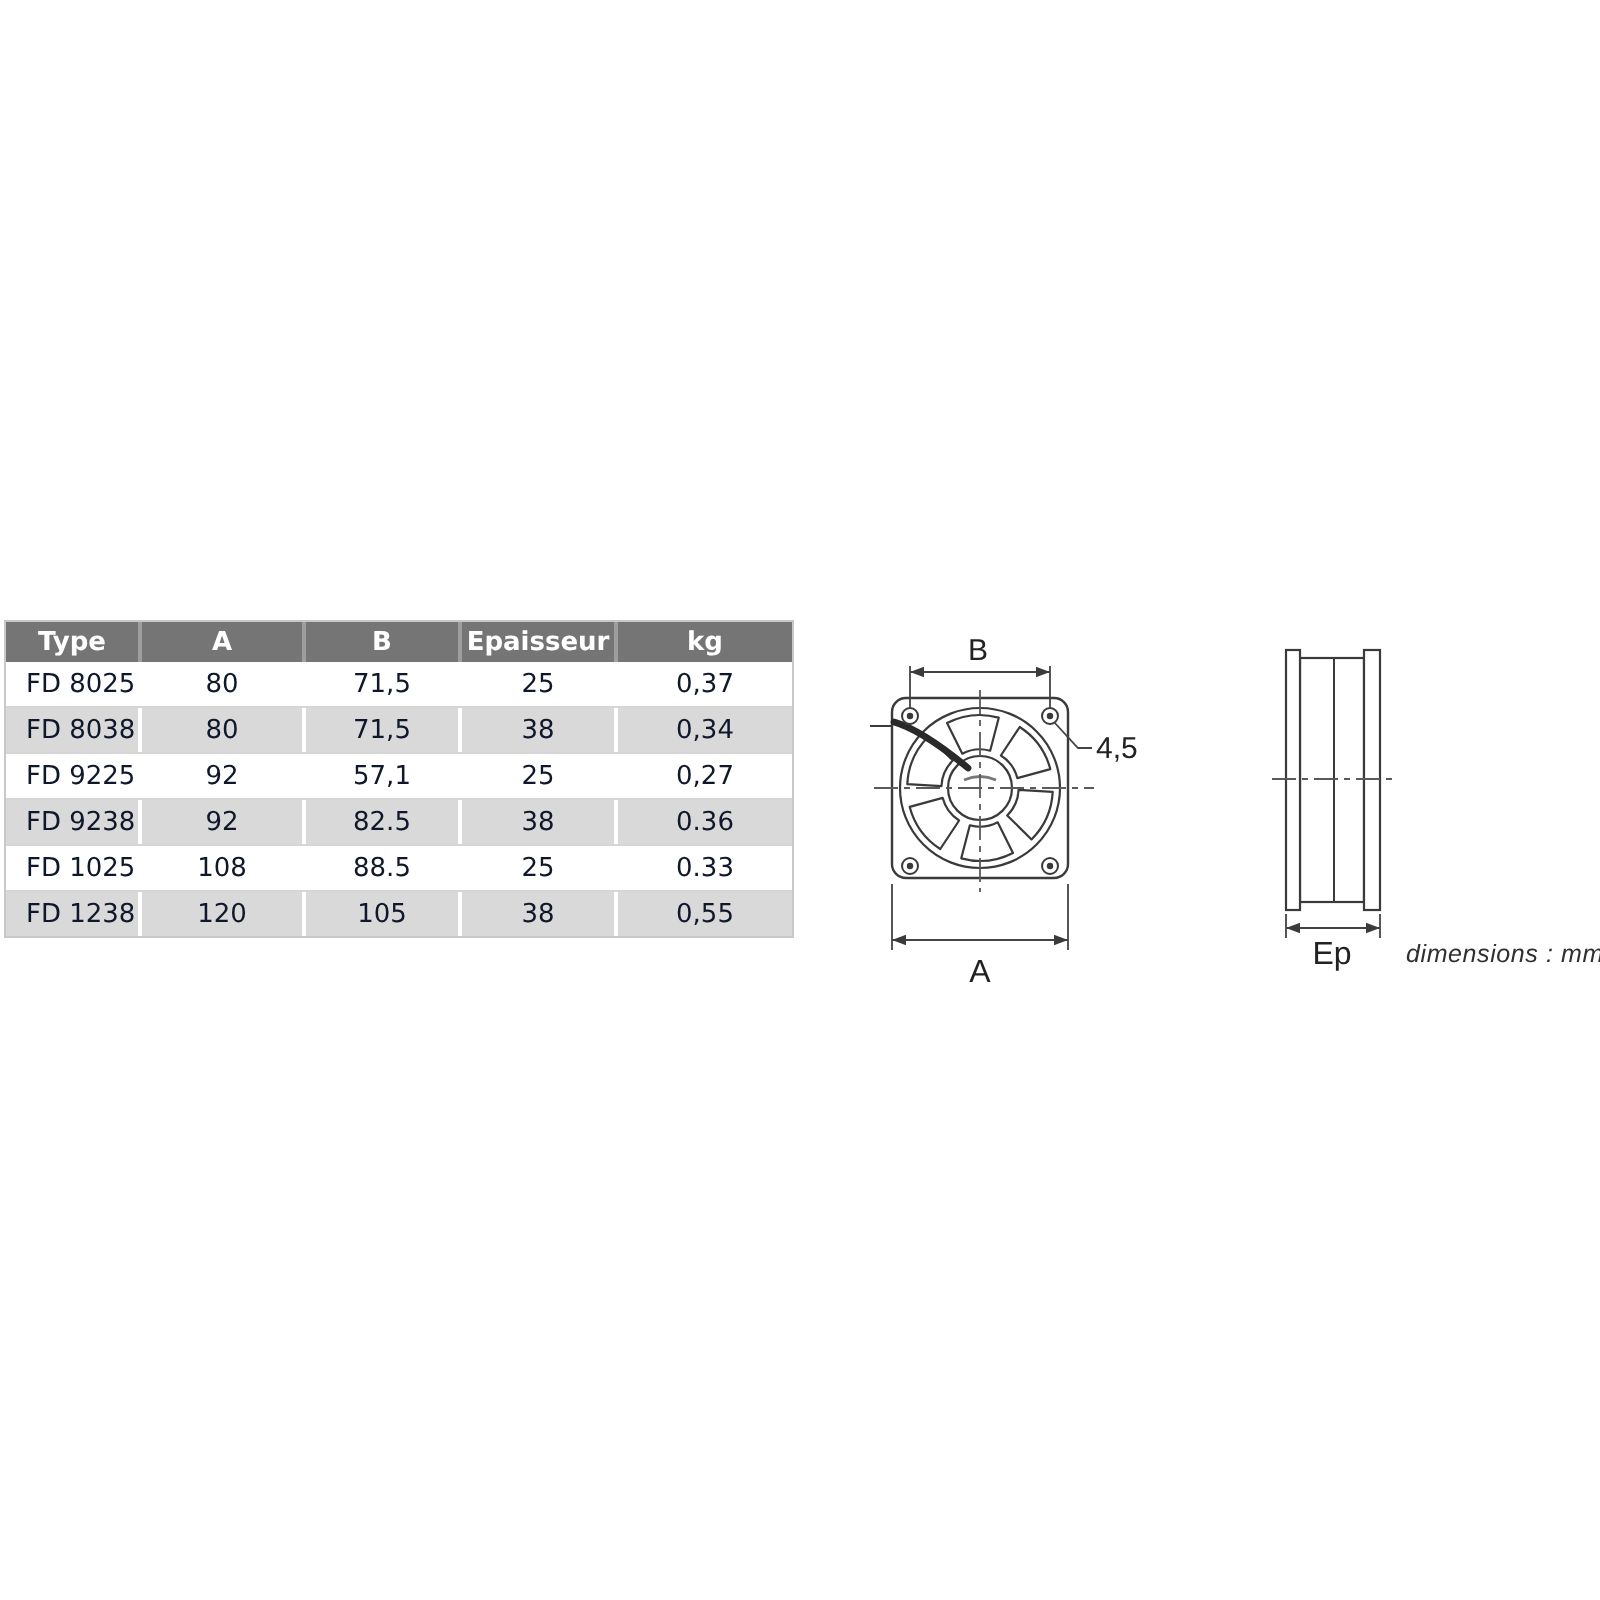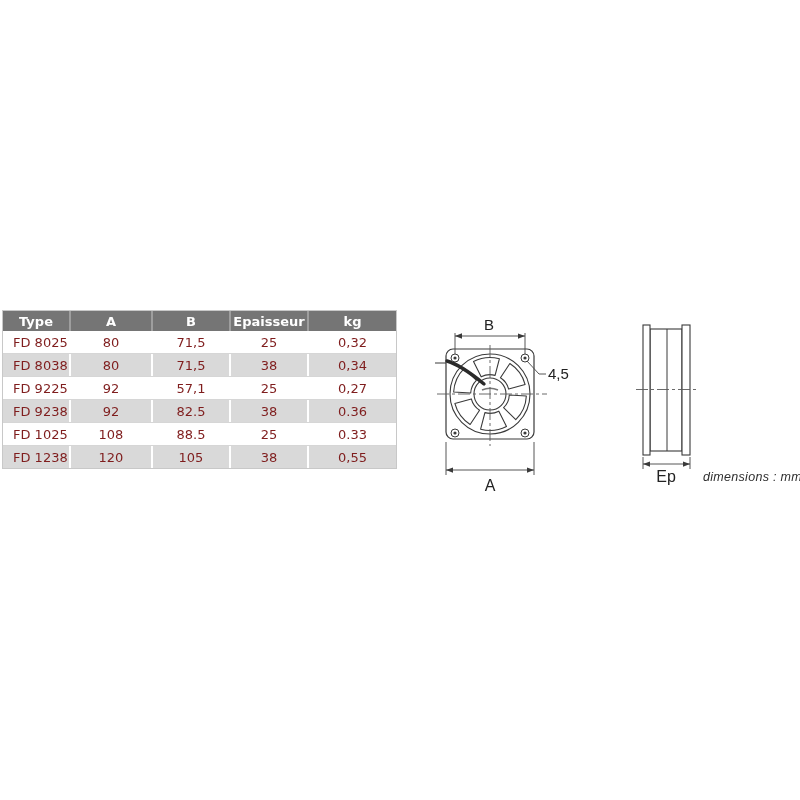--- a/index.html
+++ b/index.html
@@ -17,21 +17,21 @@
   .t-head .cell{
     color:#ffffff;font-weight:bold;font-size:13px;
     display:flex;align-items:center;justify-content:center;
     box-sizing:border-box;border-left:2px solid #9e9e9e;
   }
   .t-head .cell:first-child{border-left:none;}
   .t-row{display:flex;height:22px;border-bottom:1px solid #d6d6d6;background:#ffffff;}
   .t-row:last-child{border-bottom:none;}
   .t-row.alt{background:#d9d9d9;}
   .t-row .cell{
-    font-size:13px;color:#7f1d1d;
+    font-size:13px;color:#0f172a;
     display:flex;align-items:center;justify-content:center;
     box-sizing:border-box;border-left:2px solid #ffffff;
   }
   .t-row .cell:first-child{border-left:none;}
   .c0{width:66px;}
   .c1{width:82px;}
   .c2{width:78px;}
   .c3{width:78px;}
   .c4{flex:1;}
   .t-row .c0{justify-content:flex-start;padding-left:10px;}
@@ -59,21 +59,21 @@
     <div class="cell c2">B</div>
     <div class="cell c3">Epaisseur</div>
     <div class="cell c4">kg</div>
   </div>
 
   <div class="t-row">
     <div class="cell c0">FD 8025</div>
     <div class="cell c1">80</div>
     <div class="cell c2">71,5</div>
     <div class="cell c3">25</div>
-    <div class="cell c4">0,32</div>
+    <div class="cell c4">0,37</div>
   </div>
   <div class="t-row alt">
     <div class="cell c0">FD 8038</div>
     <div class="cell c1">80</div>
     <div class="cell c2">71,5</div>
     <div class="cell c3">38</div>
     <div class="cell c4">0,34</div>
   </div>
   <div class="t-row">
     <div class="cell c0">FD 9225</div>

